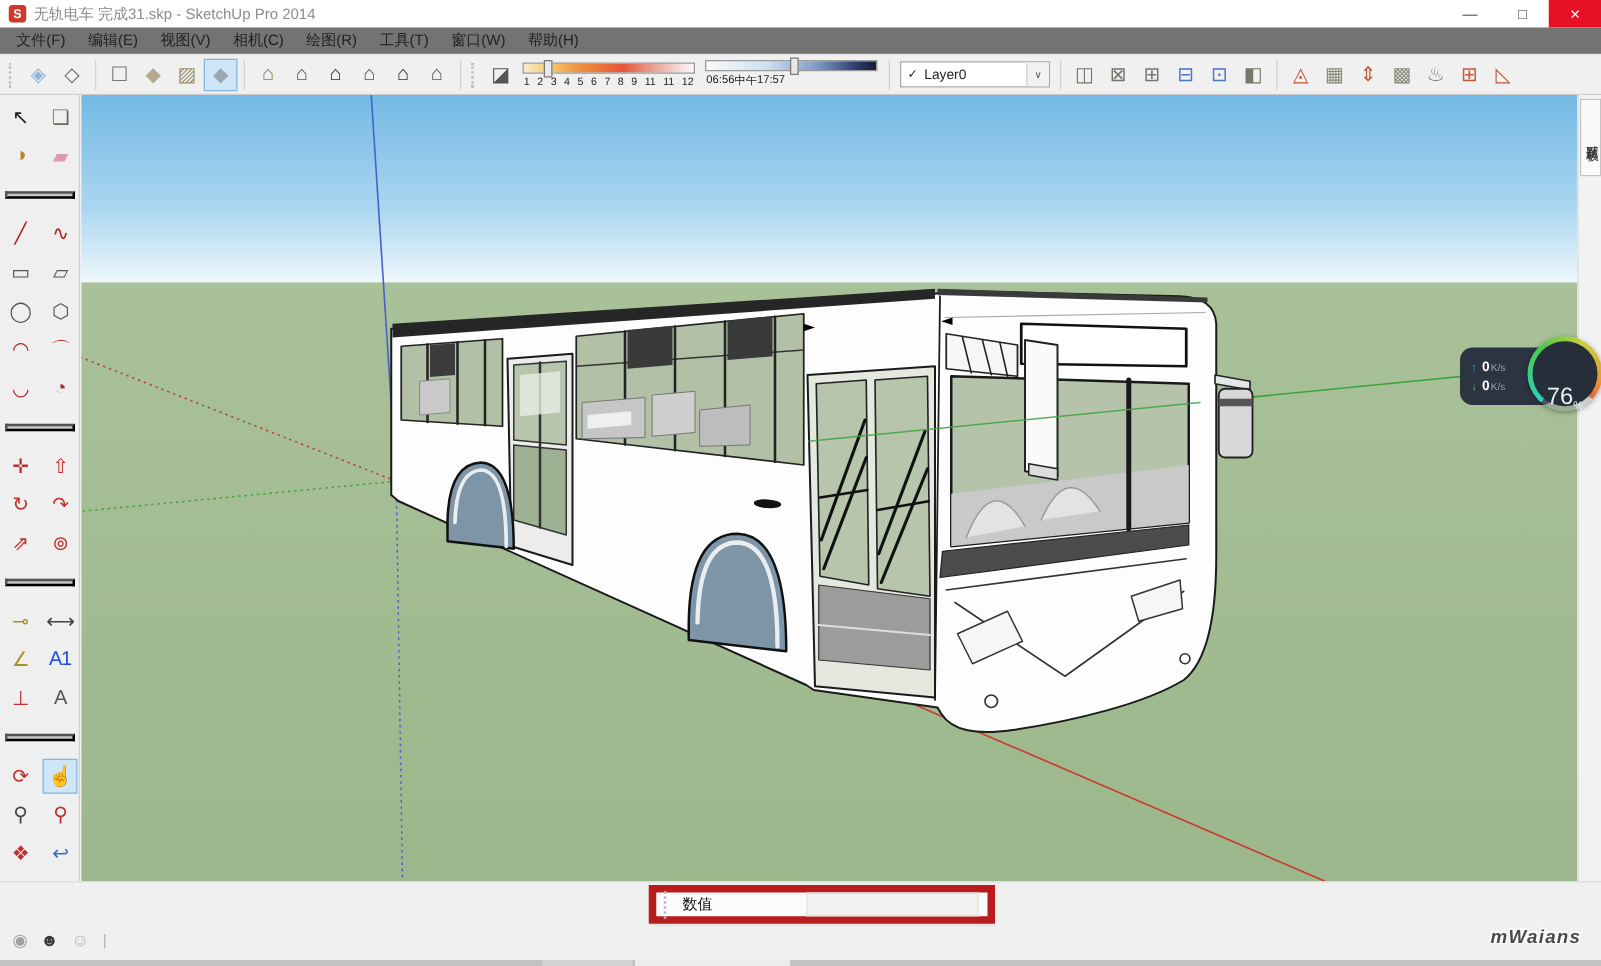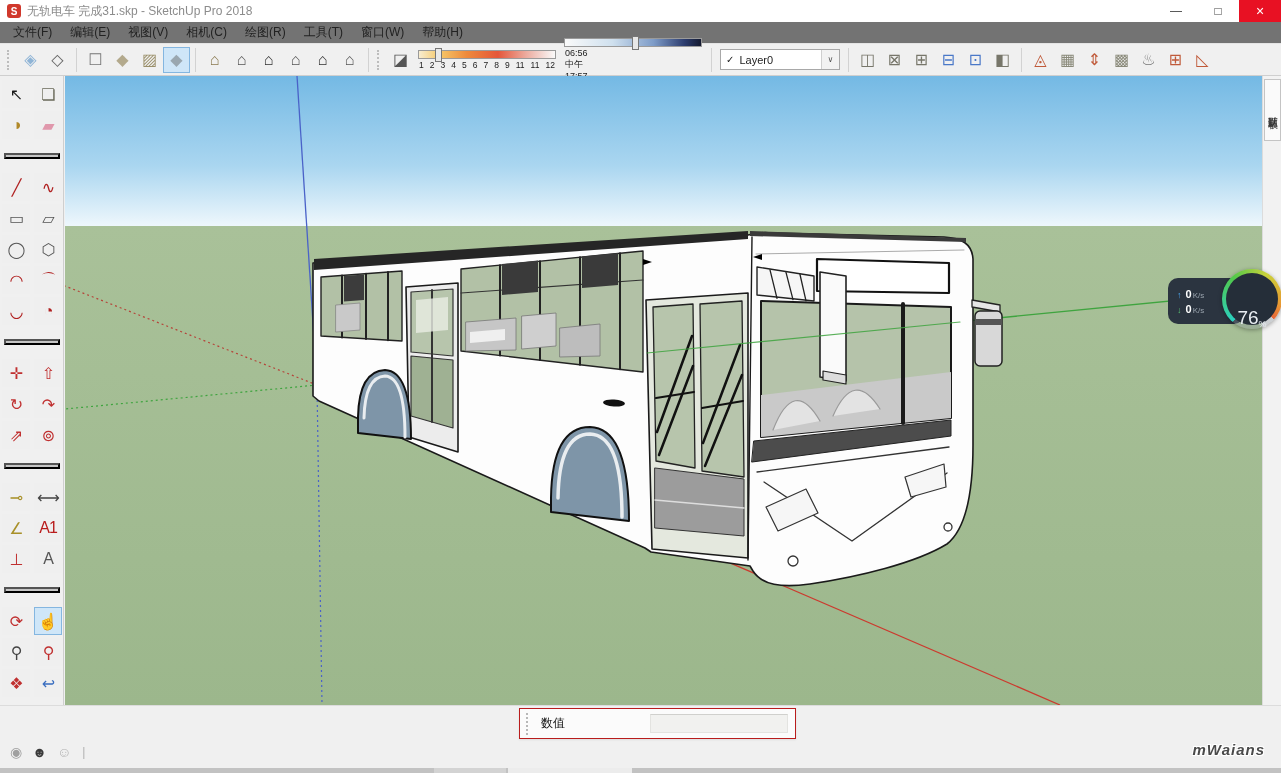--- a/index.html
+++ b/index.html
@@ -25,21 +25,21 @@
   .tb-group{display:flex;align-items:center;}
   .tb-btn{width:27px;height:26px;display:flex;align-items:center;justify-content:center;font-size:16px;
           border:1px solid transparent;background:transparent;padding:0;box-sizing:border-box;}
   .tb-btn.active{background:#cfe6f8;border-color:#84b6e0;}
   .slider{display:flex;flex-direction:column;justify-content:center;margin:0 4px;}
   .track{position:relative;height:9px;border:1px solid #9a9a9a;box-sizing:border-box;}
   .date-track{width:138px;background:linear-gradient(to right,#f7ecd0,#f6c96a 15%,#ee8a3c 35%,#e4573a 58%,#eba89b 78%,#fafafa 100%);}
   .time-track{width:138px;background:linear-gradient(to right,#fafafa,#cfe0ee 35%,#7e9cc8 65%,#2c3c6e 88%,#141a30 100%);}
   .handle{position:absolute;top:-3px;width:7px;height:14px;background:#e8e8e8;border:1px solid #777;box-sizing:border-box;}
   .tick-row{display:flex;justify-content:space-between;font-size:8.5px;color:#222;padding:1px 1px 0 1px;}
-  .time-row{display:flex;font-size:9px;color:#222;padding:1px 1px 0 1px;flex-direction:column;}
+  .time-row{display:flex;font-size:9px;color:#222;padding:1px 1px 0 1px;}
   .combo{display:flex;align-items:center;width:120px;height:21px;background:#fff;border:1px solid #a8a8a8;
          font-size:11px;box-sizing:border-box;margin:0 3px;}
   .combo .check{margin:0 5px;font-size:10px;}
   .combo .dd{margin-left:auto;width:17px;height:100%;border-left:1px solid #cfcfcf;background:#f2f2f2;
              display:flex;align-items:center;justify-content:center;font-size:8px;color:#555;}
   
   .main{position:absolute;top:76px;left:0;width:100%;height:629px;}
   .palette{position:absolute;left:0;top:0;width:64px;height:100%;background:#f0f0f0;border-right:1px solid #cfcfcf;
            box-sizing:border-box;display:grid;grid-template-columns:28px 28px;grid-auto-rows:28px;
            gap:3px 4px;padding:4px 0 0 2px;align-content:start;}
@@ -64,42 +64,42 @@
   .pill .unit{font-size:8px;color:#9aa4ae;margin-left:1px;}
   .ring{position:absolute;left:54px;top:-3px;width:60px;height:60px;border-radius:50%;
         background:conic-gradient(from 220deg,#2ad0c0 0deg,#52c84a 100deg,#c8d23a 170deg,#e89a32 240deg,#e8663a 273deg,rgba(130,140,150,.35) 273deg 360deg);
         box-shadow:0 1px 4px rgba(0,0,0,.35);}
   .ring::after{content:"";position:absolute;inset:4px;border-radius:50%;background:#252e39;}
   .ring .pct{position:absolute;inset:0;z-index:1;display:flex;align-items:flex-end;justify-content:center;
              color:#e8edf2;font-size:19px;}
   .ring .pct small{font-size:9px;margin-top:6px;}
   
   .bottombar{position:absolute;top:705px;left:0;width:100%;height:63px;background:#f0f0f0;border-top:1px solid #dcdcdc;box-sizing:border-box;}
-  .measure{position:absolute;left:519px;top:2px;width:277px;height:31px;background:#fbfbfb;border:1px solid #b91c1c;
+  .measure{position:absolute;left:519px;top:2px;width:277px;height:31px;background:#fbfbfb;border:6px solid #b91c1c;
            box-shadow:0 1px 2px rgba(0,0,0,.08);display:flex;align-items:center;box-sizing:border-box;}
   .measure .mgrip{width:4px;height:22px;border-left:2px dotted #b8b8b8;margin:0 9px 0 6px;}
   .measure label{font-size:12px;color:#111;}
   .measure input{margin-left:auto;margin-right:7px;width:138px;height:19px;background:#f1f1ef;
                  border:1px solid #e3e3e0;border-top-color:#d0d0cd;font-size:12px;padding:0 4px;box-sizing:border-box;}
   .status-row{position:absolute;left:10px;top:39px;display:flex;align-items:center;gap:11px;font-size:14px;}
   .status-ic{line-height:1;}
   .status-div{color:#b0b0b0;font-size:12px;}
   .watermark{position:absolute;right:16px;top:35px;font-size:15px;font-weight:bold;font-style:italic;color:#4a4a4a;
              letter-spacing:1px;text-shadow:-1px -1px 0 #fff,1px -1px 0 #fff,-1px 1px 0 #fff,1px 1px 0 #fff;}
   
   .sliver{position:absolute;top:768px;left:0;width:100%;height:5px;background:#c2c2c2;}
   .sliver .seg1{position:absolute;left:434px;top:0;width:72px;height:5px;background:#d3d3d3;}
   .sliver .seg2{position:absolute;left:508px;top:0;width:124px;height:5px;background:#ececec;}
 </style>
 </head>
 <body>
 
 <div class="titlebar">
   <div class="logo">S</div>
-  <div class="title-text">无轨电车 完成31.skp - SketchUp Pro 2018</div>
+  <div class="title-text">无轨电车 完成31.skp - SketchUp Pro 2014</div>
   <div class="win-btns">
     <div class="win-btn">—</div>
     <div class="win-btn">□</div>
     <div class="win-btn close">×</div>
   </div>
 </div>
 
 <div class="menubar">
 
 <div class="menu-item">文件(F)</div>
@@ -320,21 +320,21 @@
       <button class="pal-sep"></button>
       <button class="pal-btn" style="color: rgb(168, 144, 40);">
         <span>⊸</span>
       </button>
       <button class="pal-btn" style="color: rgb(68, 68, 68);">
         <span>⟷</span>
       </button>
       <button class="pal-btn" style="color: rgb(168, 144, 40);">
         <span>∠</span>
       </button>
-      <button class="pal-btn" style="color: #b91c1c;">
+      <button class="pal-btn" style="color: #1d4ed8;">
         <span>A1</span>
       </button>
       <button class="pal-btn" style="color: rgb(192, 48, 48);">
         <span>⊥</span>
       </button>
       <button class="pal-btn" style="color: rgb(85, 85, 85);">
         <span>A</span>
       </button>
       <button class="pal-sep"></button>
       <button class="pal-btn" style="color: rgb(192, 48, 48);">

